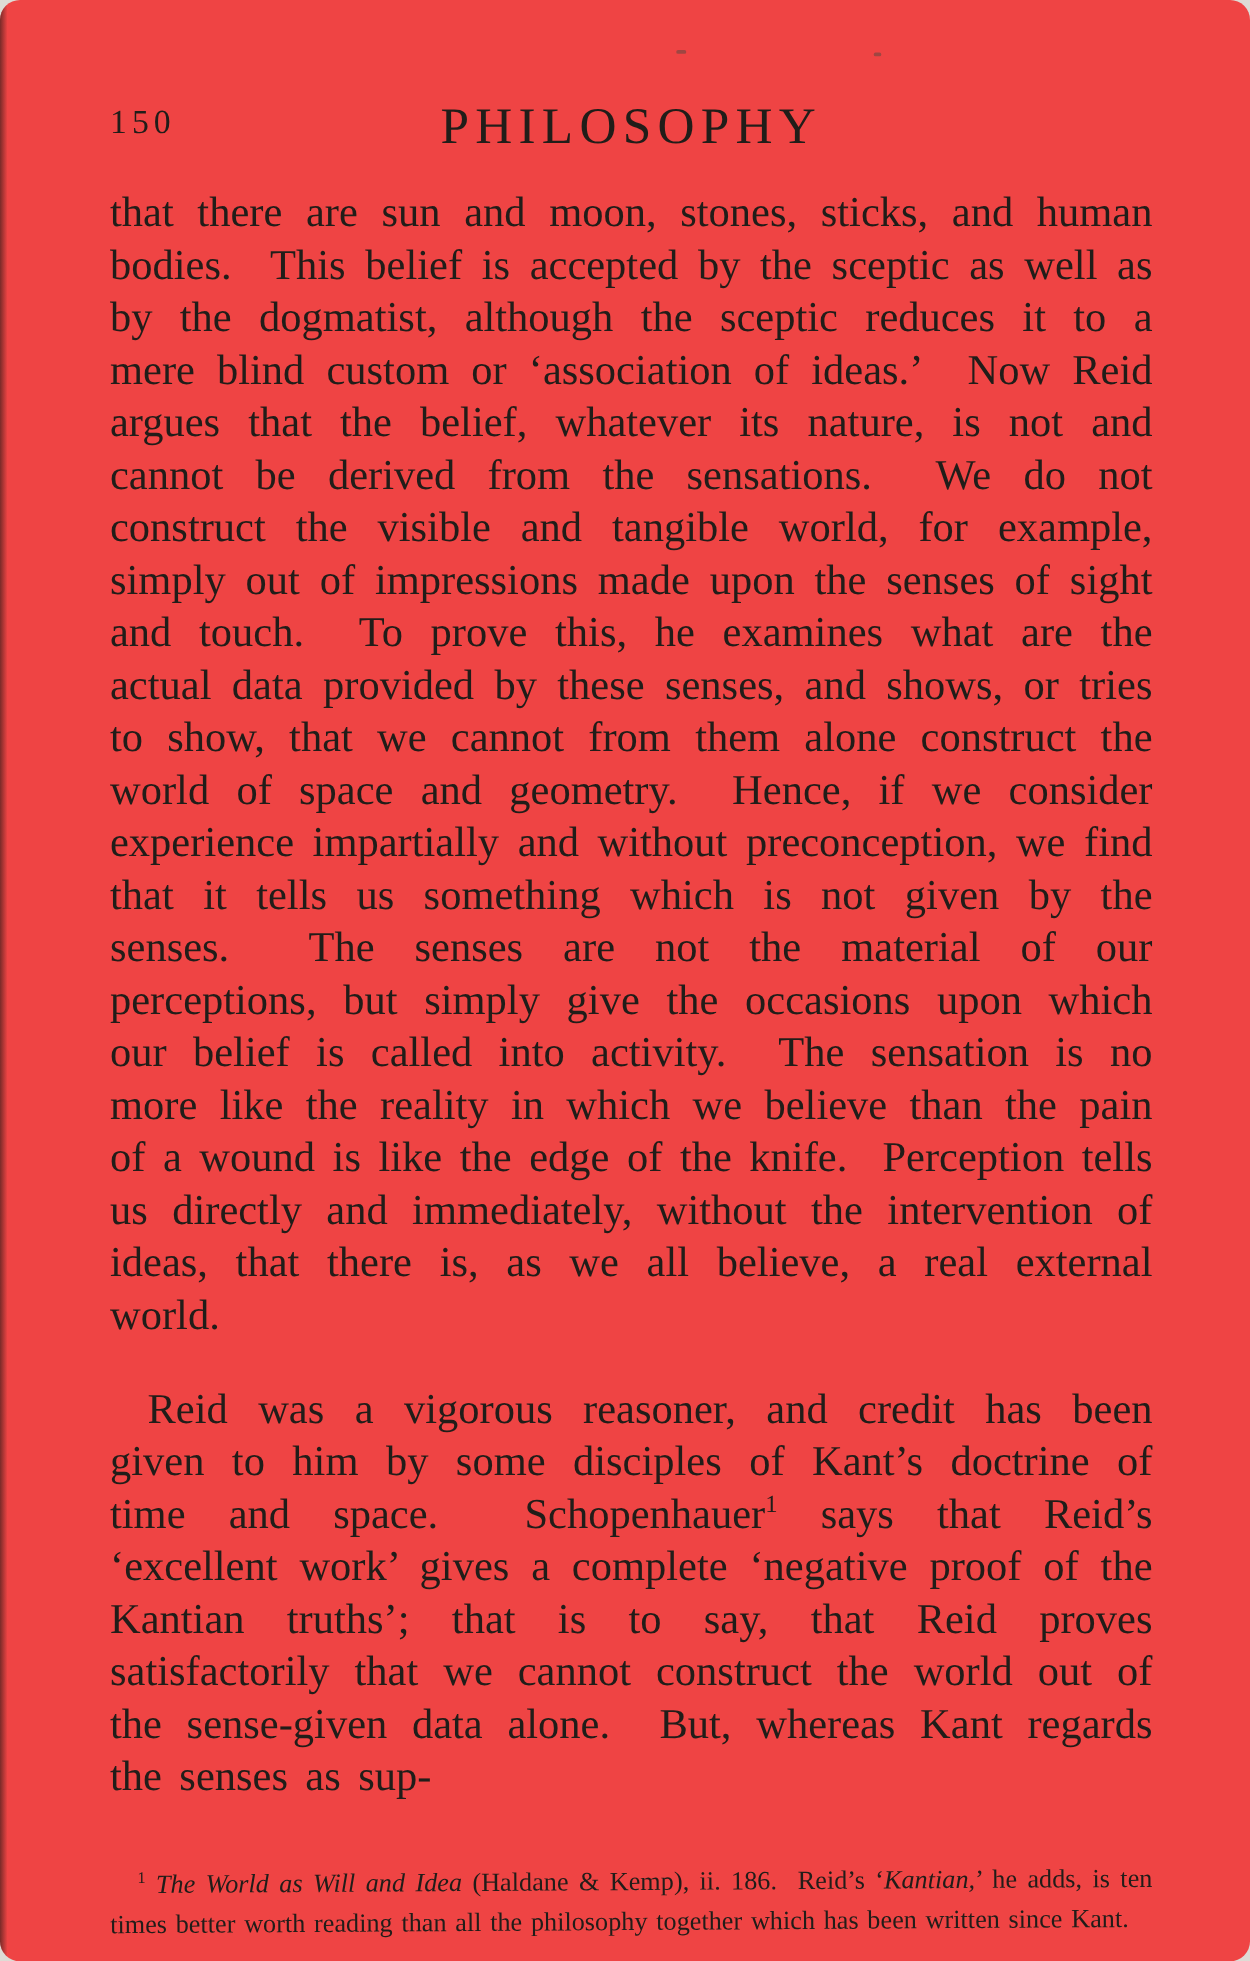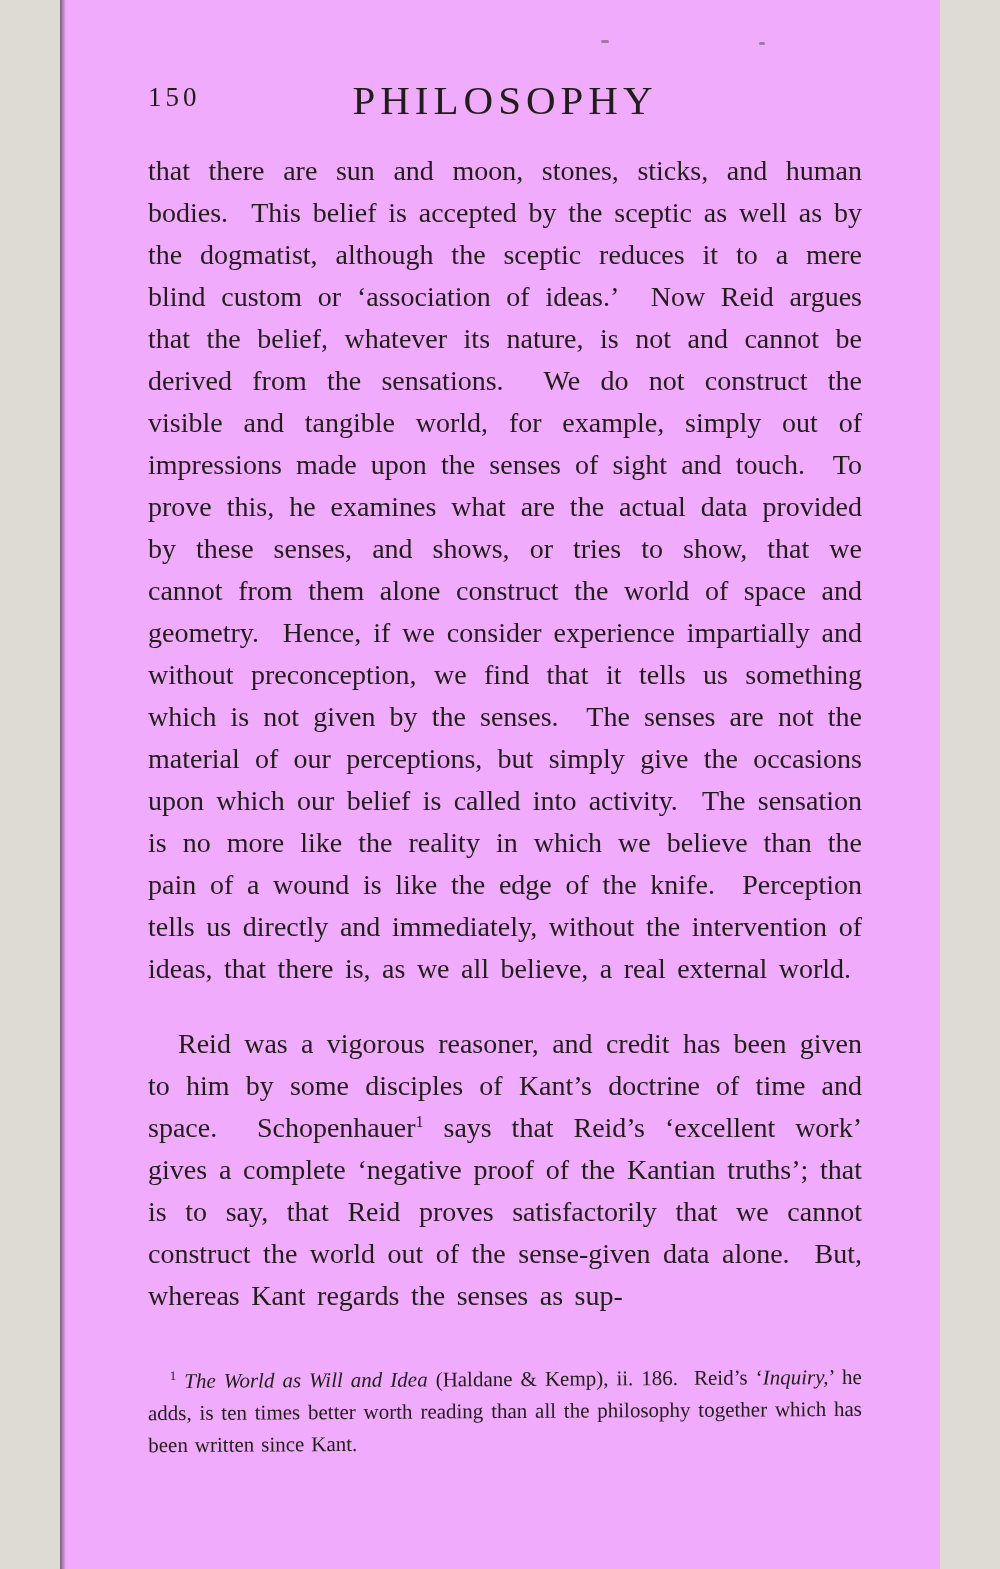--- a/index.html
+++ b/index.html
@@ -1,26 +1,27 @@
 <!DOCTYPE html>
 <html><head>
 <meta charset="utf-8">
 <style>
   * { margin: 0; padding: 0; box-sizing: border-box; }
   html, body { background: #dedbd5; }
   body { font-family: "Liberation Serif", serif; }
 
   .page {
     position: relative;
-    width: 880px;
+    width: 1000px;
     height: 1569px;
     margin: 0 auto;
-    background: #f0abfc;
+    background: #ef4444;
     color: #211d19;
     overflow: hidden;
+    border-radius: 16px;
   }
 
   
   .scan-edge {
     position: absolute;
     left: 0; top: 0; bottom: 0;
     width: 6px;
     background: linear-gradient(to right, rgba(25,22,18,0.55), rgba(25,22,18,0));
     pointer-events: none;
   }
@@ -48,21 +49,21 @@
   .running-title {
     text-align: center;
     font-size: 41px;
     font-weight: normal;
     letter-spacing: 5px;
   }
 
   
   .body-text {
     padding: 30px 78px 0 88px;
-    font-size: 28px;
+    font-size: 34px;
     line-height: 42px;
     text-align: justify;
     word-spacing: 0.16em;
   }
   .para { margin: 0; }
   .para.indent { text-indent: 30px; margin-top: 33px; }
   .note-ref {
     font-size: 0.58em;
     vertical-align: super;
     line-height: 0;
@@ -97,15 +98,15 @@
   <header class="page-header">
     <span class="page-number">150</span>
     <h1 class="running-title">PHILOSOPHY</h1>
   </header>
 
   <main class="body-text">
     <p class="para">that there are sun and moon, stones, sticks, and human bodies.&nbsp; This belief is accepted by the sceptic as well as by the dogmatist, although the sceptic reduces it to a mere blind custom or ‘association of ideas.’&nbsp; Now Reid argues that the belief, whatever its nature, is not and cannot be derived from the sensations.&nbsp; We do not construct the visible and tangible world, for example, simply out of impressions made upon the senses of sight and touch.&nbsp; To prove this, he examines what are the actual data provided by these senses, and shows, or tries to show, that we cannot from them alone construct the world of space and geometry.&nbsp; Hence, if we consider experience impartially and without preconception, we find that it tells us something which is not given by the senses.&nbsp; The senses are not the material of our perceptions, but simply give the occasions upon which our belief is called into activity.&nbsp; The sensation is no more like the reality in which we believe than the pain of a wound is like the edge of the knife.&nbsp; Perception tells us directly and immediately, without the intervention of ideas, that there is, as we all believe, a real external world.</p>
     <p class="para indent"><span>Reid was a vigorous reasoner, and credit has been given to him by some disciples of Kant’s doctrine of time and space.&nbsp; Schopenhauer</span><sup class="note-ref">1</sup><span> says that Reid’s ‘excellent work’ gives a complete ‘negative proof of the Kantian truths’; that is to say, that Reid proves satisfactorily that we cannot construct the world out of the sense-given data alone.&nbsp; But, whereas Kant regards the senses as sup-</span></p>
   </main>
 
-  <footer class="footnote"><sup class="footnote-marker">1</sup> <span class="italic">The World as Will and Idea</span><span> (Haldane &amp; Kemp), ii. 186.&nbsp; Reid’s ‘</span><span class="italic">Inquiry,</span><span>’ he adds, is ten times better worth reading than all the philosophy together which has been written since Kant.</span></footer>
+  <footer class="footnote"><sup class="footnote-marker">1</sup> <span class="italic">The World as Will and Idea</span><span> (Haldane &amp; Kemp), ii. 186.&nbsp; Reid’s ‘</span><span class="italic">Kantian,</span><span>’ he adds, is ten times better worth reading than all the philosophy together which has been written since Kant.</span></footer>
 
 </div>
 
 </body></html>

